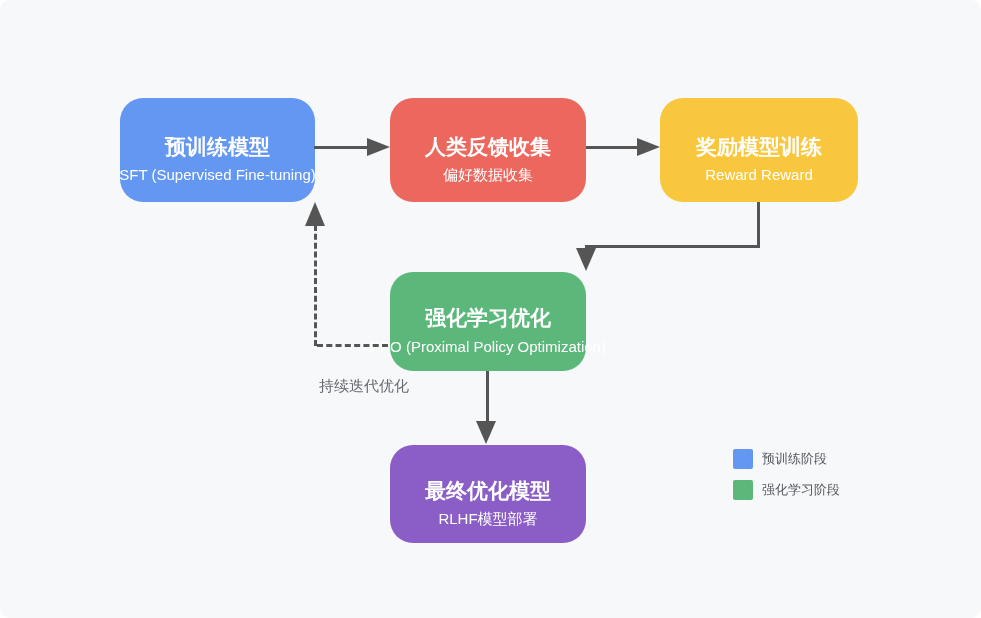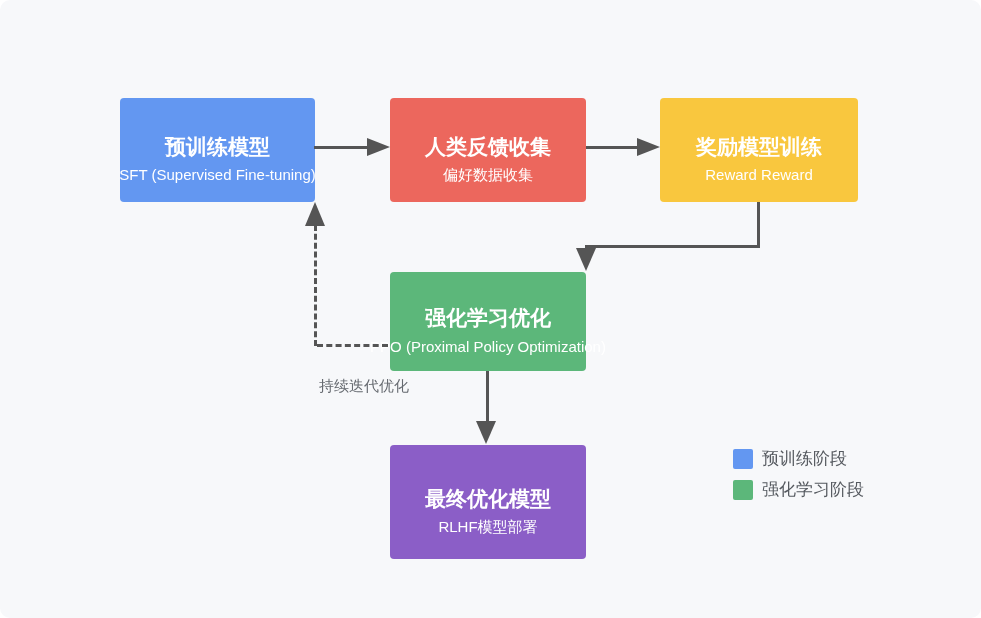--- a/index.html
+++ b/index.html
@@ -11,50 +11,50 @@
     background: #f7f8fa; border-radius: 10px;
   }
 
   .diagram-title {
     position: absolute; left: 0; top: 26px; width: 981px;
     text-align: center; font-size: 29px; font-weight: bold; color: #2d2f33;
     letter-spacing: 1px;
   }
 
   .node {
-    position: absolute; border-radius: 4px; color: #ffffff;
+    position: absolute; border-radius: 23px; color: #ffffff;
     display: flex; align-items: center; justify-content: center;
   }
   .node-text { text-align: center; transform: translateY(9px); }
   .node-title { font-size: 21px; font-weight: bold; line-height: 1.2; }
   .node-subtitle { font-size: 15px; line-height: 1.2; margin-top: 7px; white-space: nowrap; }
 
   .node-pretrain { left: 120px; top:  98px; width: 195px; height: 104px; }
   .node-feedback { left: 390px; top:  98px; width: 196px; height: 104px; }
   .node-reward   { left: 660px; top:  98px; width: 198px; height: 104px; }
   .node-rl       { left: 390px; top: 272px; width: 196px; height:  99px; }
-  .node-final    { left: 390px; top: 445px; width: 196px; height:  114px; }
+  .node-final    { left: 390px; top: 445px; width: 196px; height:  98px; }
 
   .edge-line  { position: absolute; background: #555555; }
   .edge-dash-h { position: absolute; border-top: 3px dashed #555555; }
   .edge-dash-v { position: absolute; border-left: 3px dashed #555555; }
   .arrowhead { position: absolute; width: 0; height: 0; }
   .arrow-right { border-top: 9px solid transparent; border-bottom: 9px solid transparent; border-left: 23px solid #555555; }
   .arrow-down  { border-left: 10px solid transparent; border-right: 10px solid transparent; border-top: 23px solid #555555; }
   .arrow-up    { border-left: 10px solid transparent; border-right: 10px solid transparent; border-bottom: 24px solid #555555; }
 
   .edge-label {
     position: absolute; left: 319px; top: 377px;
     font-size: 15px; color: #666a70;
   }
 
   .legend { position: absolute; left: 733px; top: 448px; }
   .legend-row { display: flex; align-items: center; height: 21px; margin-bottom: 10px; }
   .legend-swatch { width: 20px; height: 20px; border-radius: 2px; margin-right: 9px; }
-  .legend-label { font-size: 17px; color: #55595f; }
+  .legend-label { font-size: 13px; color: #55595f; }
 </style>
 </head>
 <body>
 
 <div class="canvas">
 
 
   <div class="node node-pretrain" style="background-color: rgb(99, 151, 241);">
     <div class="node-text">
       <div class="node-title">预训练模型</div>

